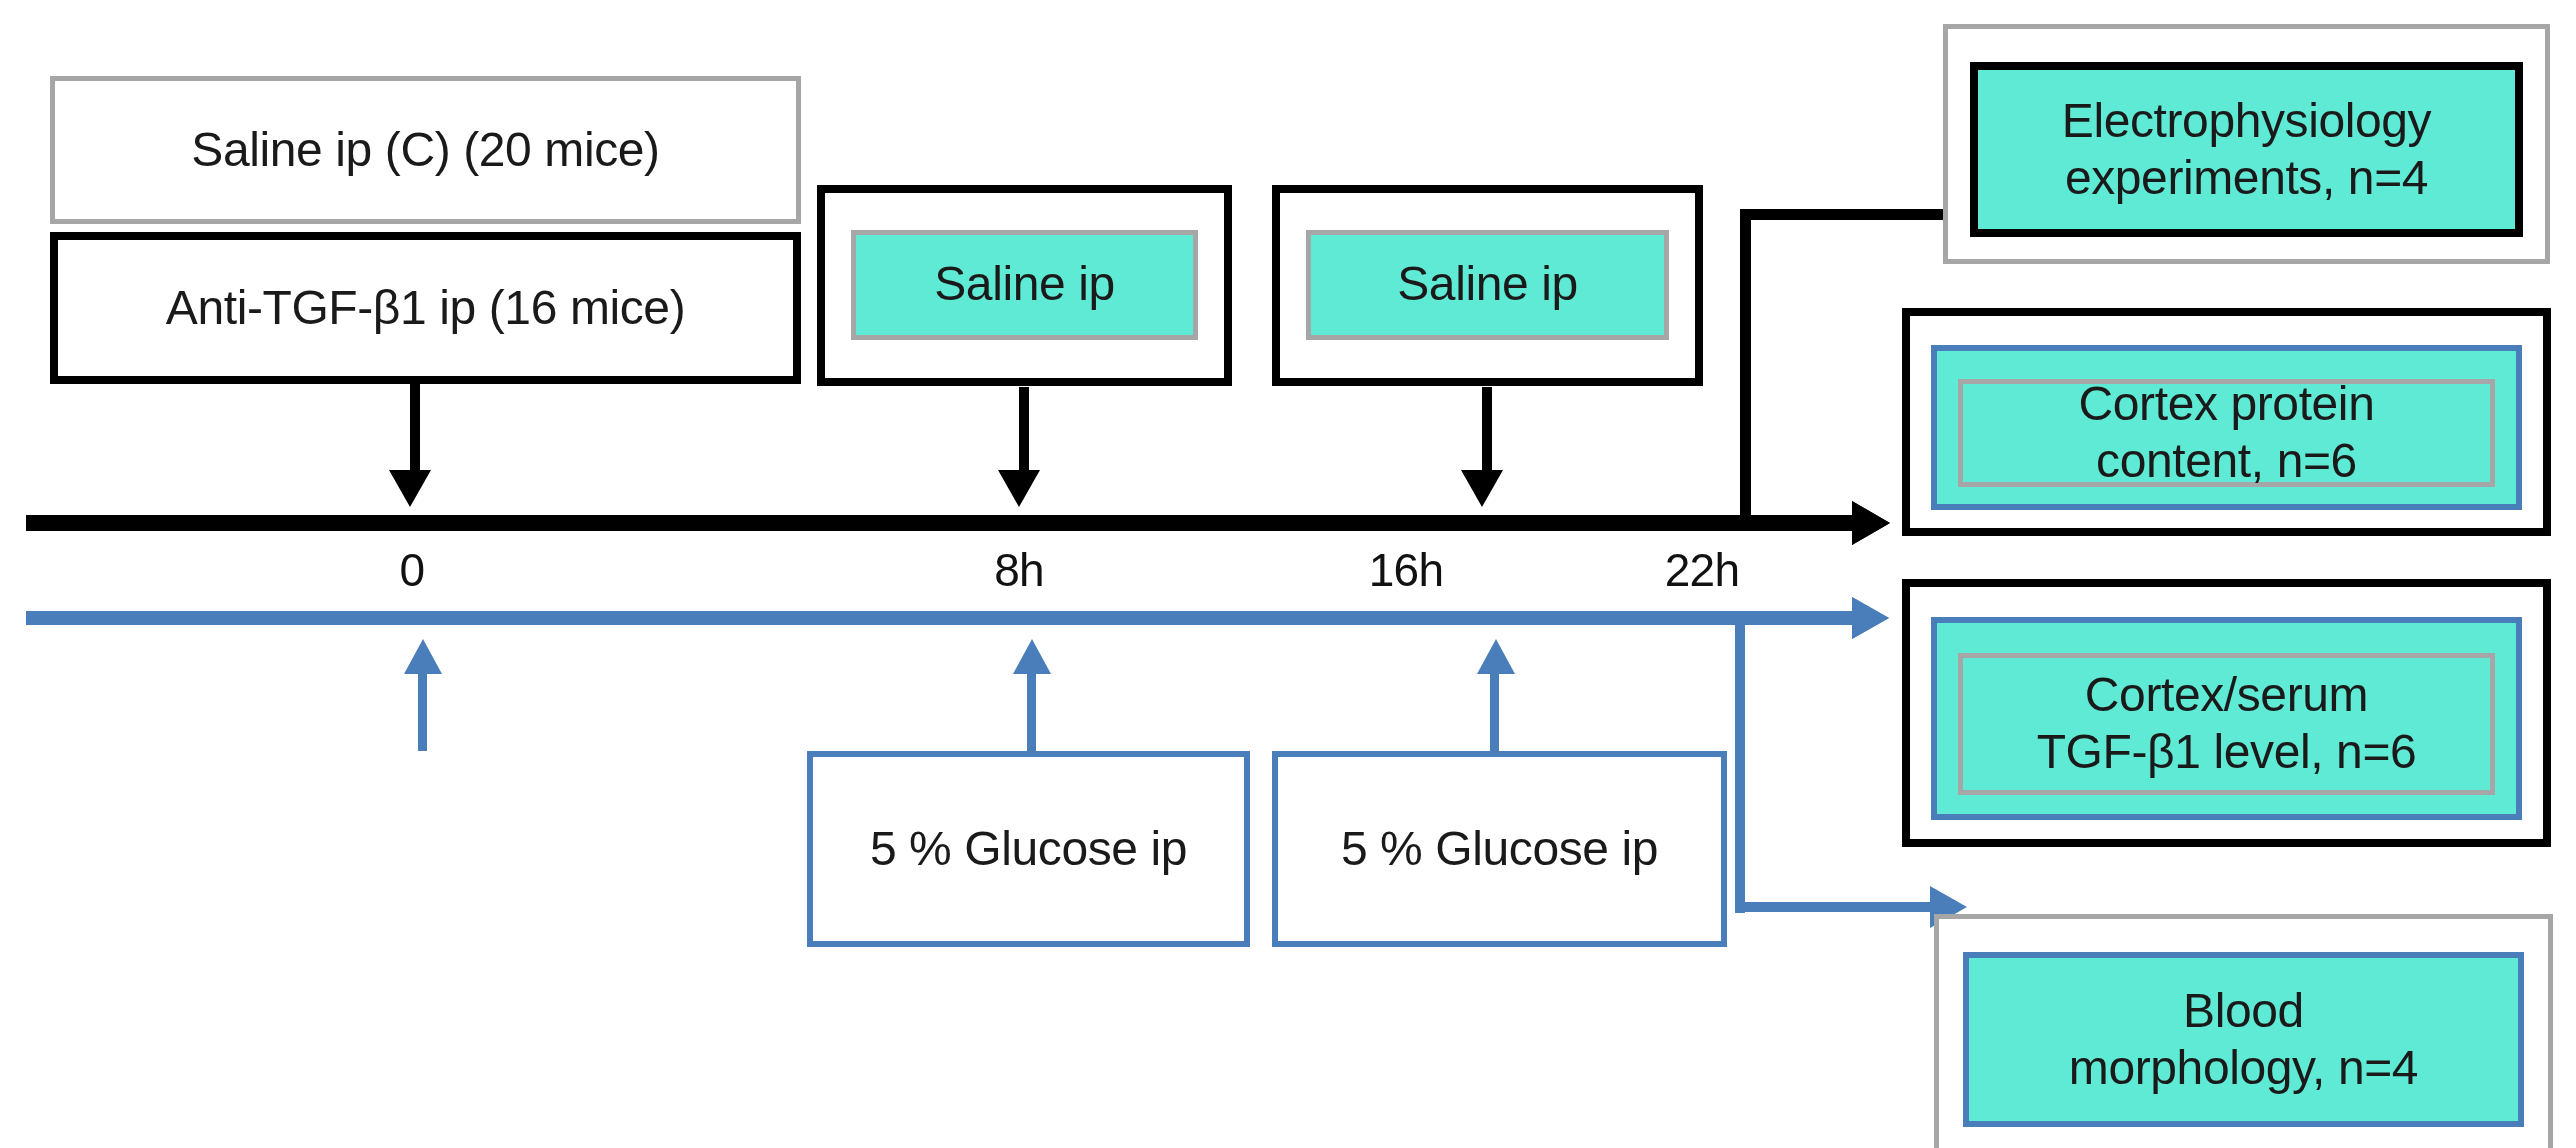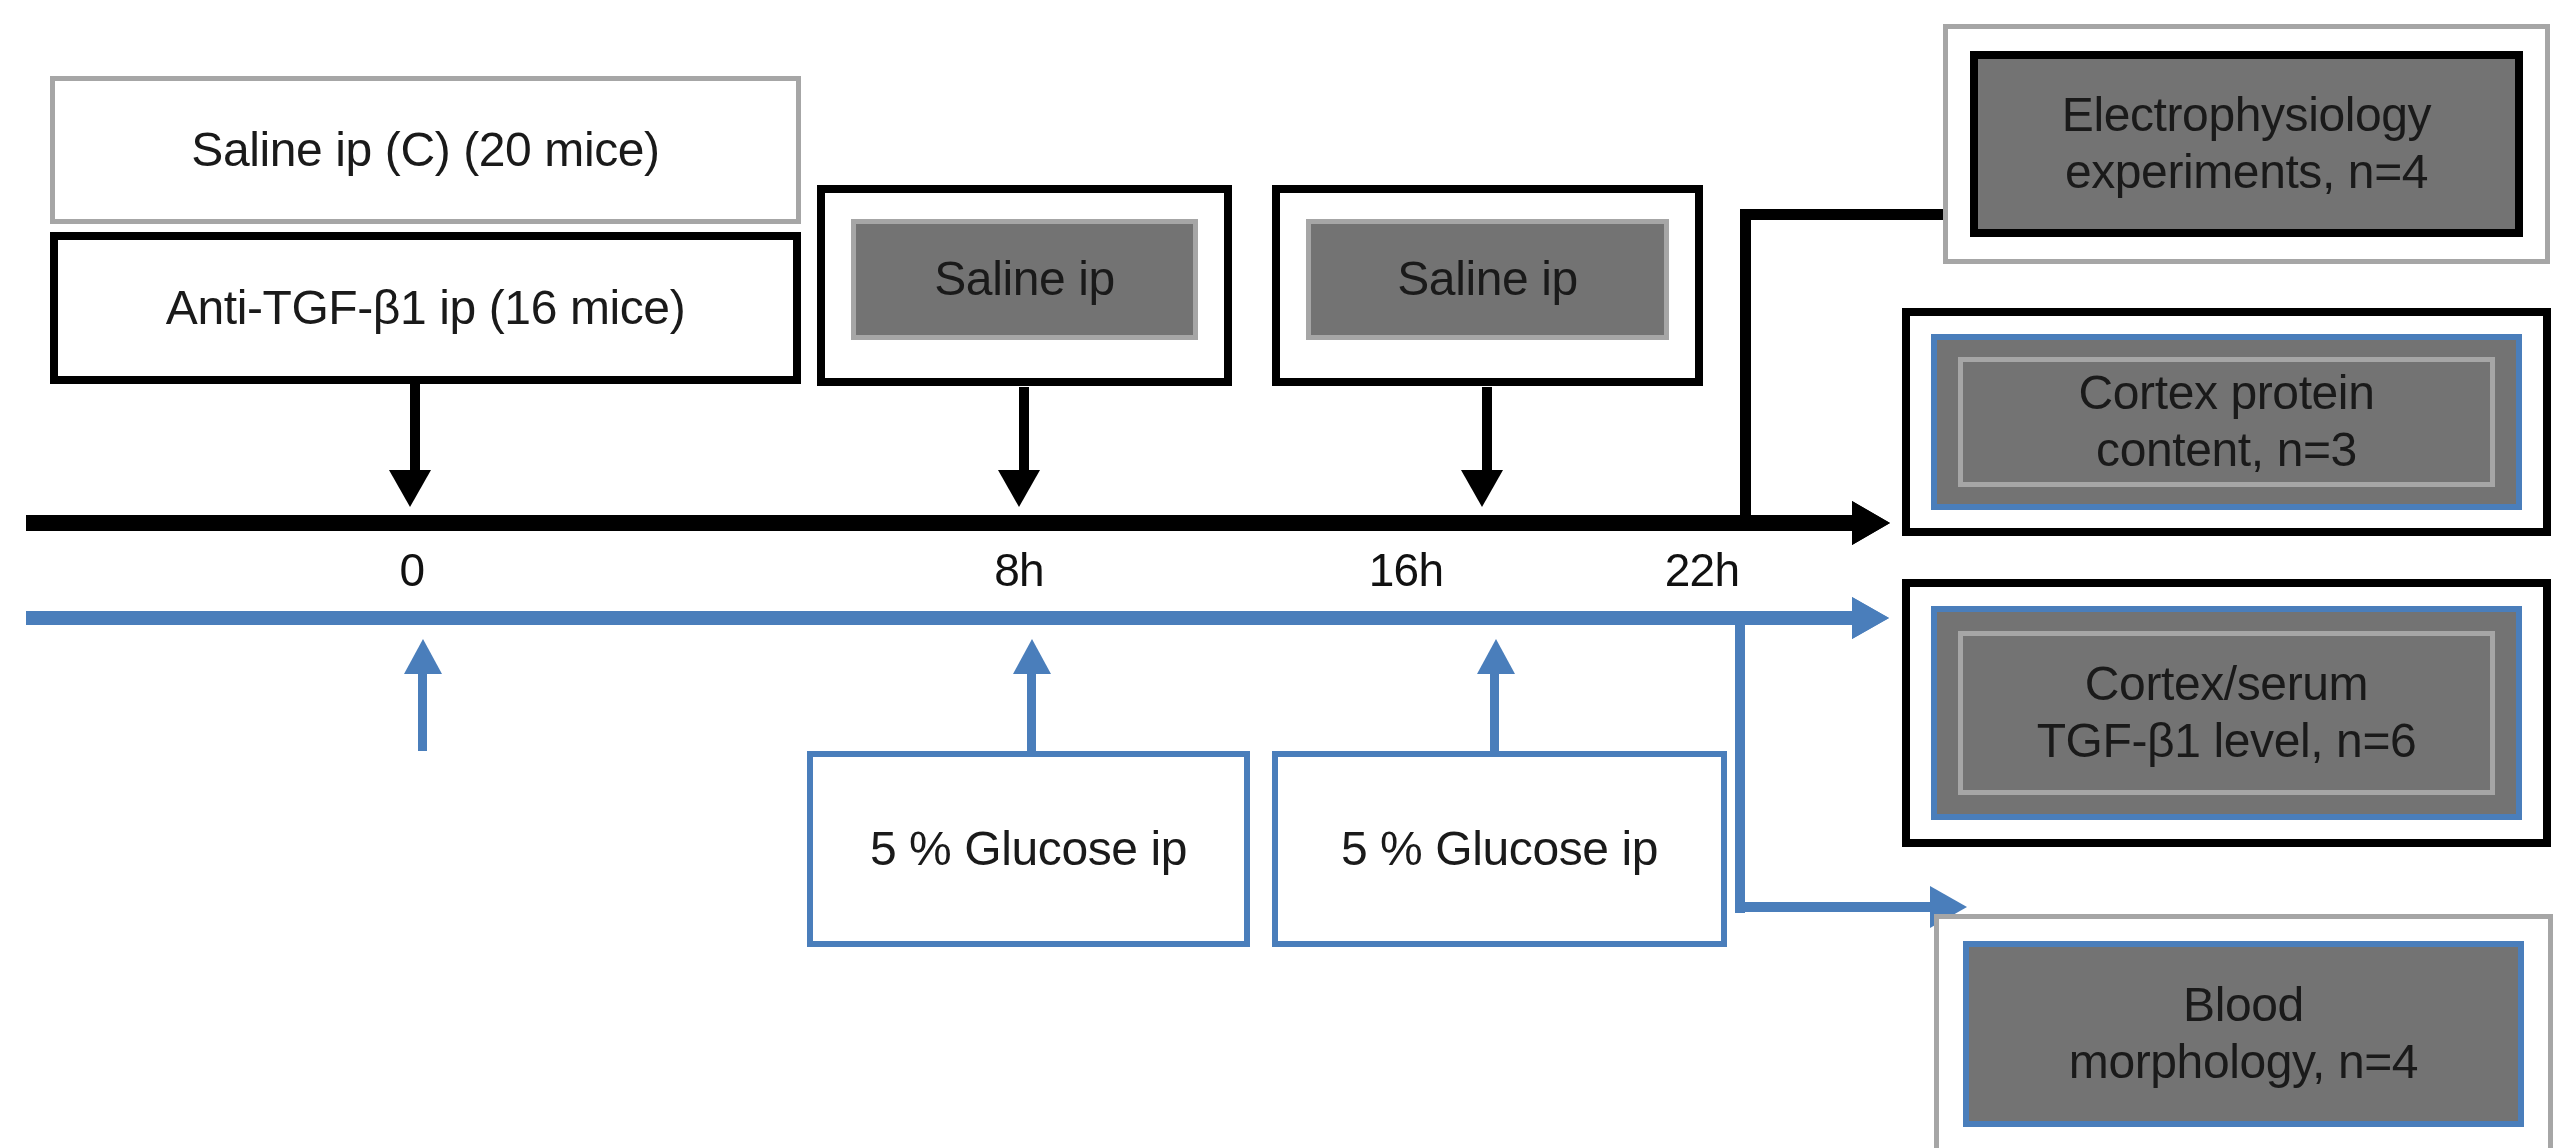--- a/index.html
+++ b/index.html
@@ -37,21 +37,21 @@
   }
 
   .box { position: absolute; box-sizing: border-box; background: #ffffff; }
 
   
   .b-gray   { border: 5.6px solid #a6a6a6; }
   .b-black  { border: 8px solid #000000; }
   .b-blue   { border: 6.4px solid #4a7ebb; }
 
   
-  .ring { position: absolute; box-sizing: border-box; background: #737373; }
+  .ring { position: absolute; box-sizing: border-box; background: #5eead4; margin-top: 11px; }
 
   
   .hline { position: absolute; background: #000000; }
   .vline { position: absolute; background: #000000; }
   .hline-blue { position: absolute; background: #4a7ebb; }
   .vline-blue { position: absolute; background: #4a7ebb; }
 
   .arrow-down {
     position: absolute;
     width: 0; height: 0;
@@ -168,21 +168,21 @@
     <div class="ring b-black" style="left:22.4px; top:22.4px; right:22.4px; bottom:22.4px;">
       <div class="boxtext">Electrophysiology
 experiments, n=4</div>
     </div>
   </div>
 
   <div class="box b-black" style="left:1902px; top:308px; width:649px; height:228px;">
     <div class="ring b-blue" style="left:21px; top:17.6px; right:21px; bottom:17.6px;">
       <div class="ring b-gray" style="left:21px; top:17.6px; right:21px; bottom:17.6px;">
         <div class="boxtext">Cortex  protein
-content, n=3</div>
+content, n=6</div>
       </div>
     </div>
   </div>
 
   <div class="box b-black" style="left:1902px; top:579px; width:649px; height:268px;">
     <div class="ring b-blue" style="left:21px; top:19px; right:21px; bottom:19px;">
       <div class="ring b-gray" style="left:21px; top:19px; right:21px; bottom:19px;">
         <div class="boxtext">Cortex/serum
 TGF-β1 level, n=6</div>
       </div>

